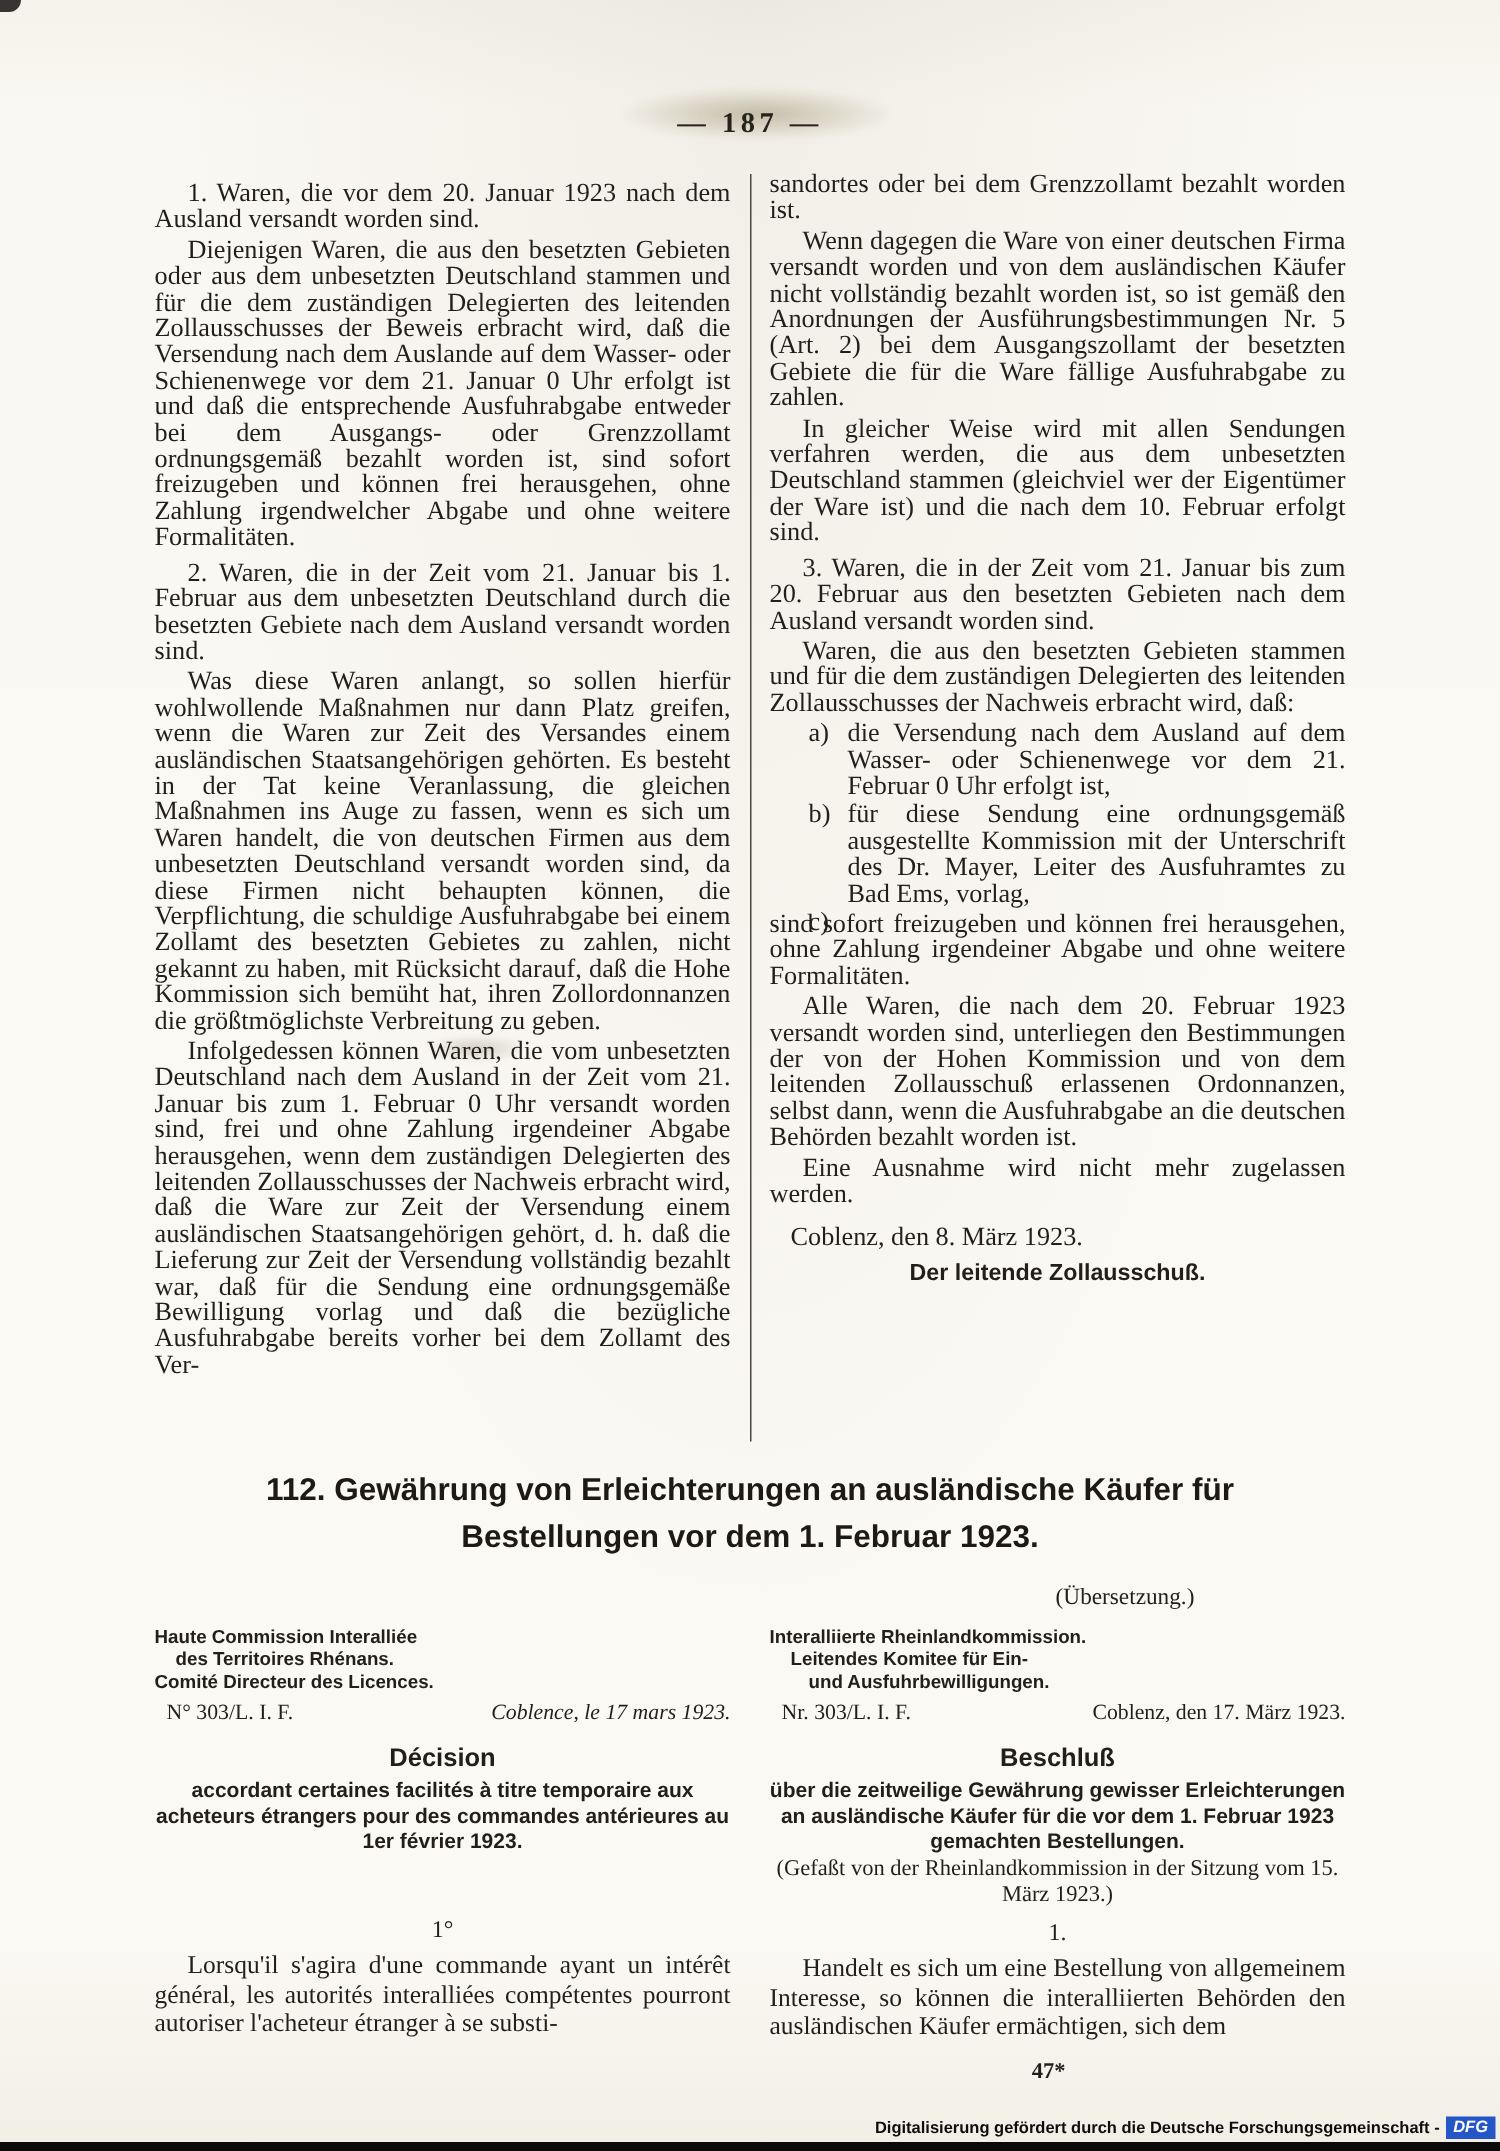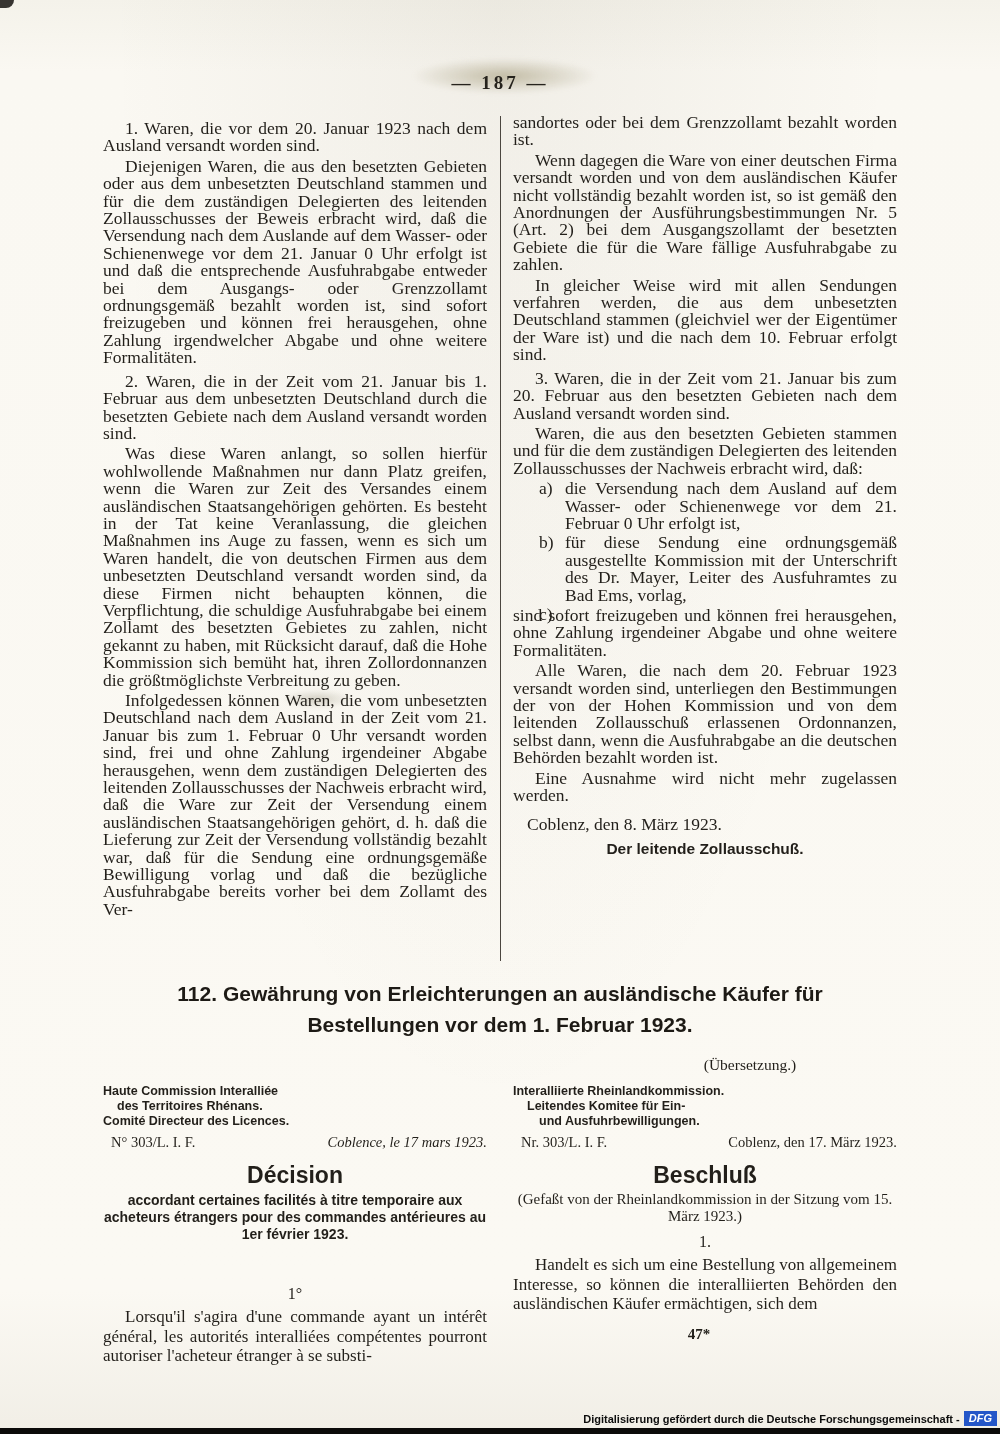--- a/index.html
+++ b/index.html
@@ -124,21 +124,21 @@
     margin-top: 5px;
     font-size: 14.5px;
     padding-left: 8px;
   }
   .ref-date.french { font-style: italic; }
   .dec-title {
     margin-top: 11px;
     text-align: center;
     font-family: "Liberation Sans", sans-serif;
     font-weight: bold;
-    font-size: 23px;
+    font-size: 17px;
   }
   .dec-subtitle {
     margin-top: 3px;
     text-align: center;
     font-family: "Liberation Sans", sans-serif;
     font-weight: bold;
     font-size: 14px;
     line-height: 17px;
   }
   .session-note {
@@ -271,20 +271,21 @@
         <div class="letterhead">
           <div>Interalliierte Rheinlandkommission.</div>
           <div class="lh-indent1">Leitendes Komitee für Ein-</div>
           <div class="lh-indent2">und Ausfuhrbewilligungen.</div>
         </div>
         <div class="refline">
           <span class="ref-no">Nr. 303/L. I. F.</span>
           <span class="ref-date">Coblenz, den 17. März 1923.</span>
         </div>
         <div class="dec-title">Beschluß</div>
+        <div class="dec-subtitle">über die zeitweilige Gewährung gewisser Erleichterungen an ausländische Käufer für die vor dem 1. Februar 1923 gemachten Bestellungen.</div>
         <div class="session-note">(Gefaßt von der Rheinlandkommission in der Sitzung vom 15. März 1923.)</div>
         <div class="item-no de">1.</div>
         <p class="dbody">Handelt es sich um eine Bestellung von allgemeinem Interesse, so können die interalliierten Behörden den ausländischen Käufer ermächtigen, sich dem</p>
         <div class="sig-mark">47*</div>
       </div>
 
     </div>
   </section>
 
   <div class="scan-footer">

